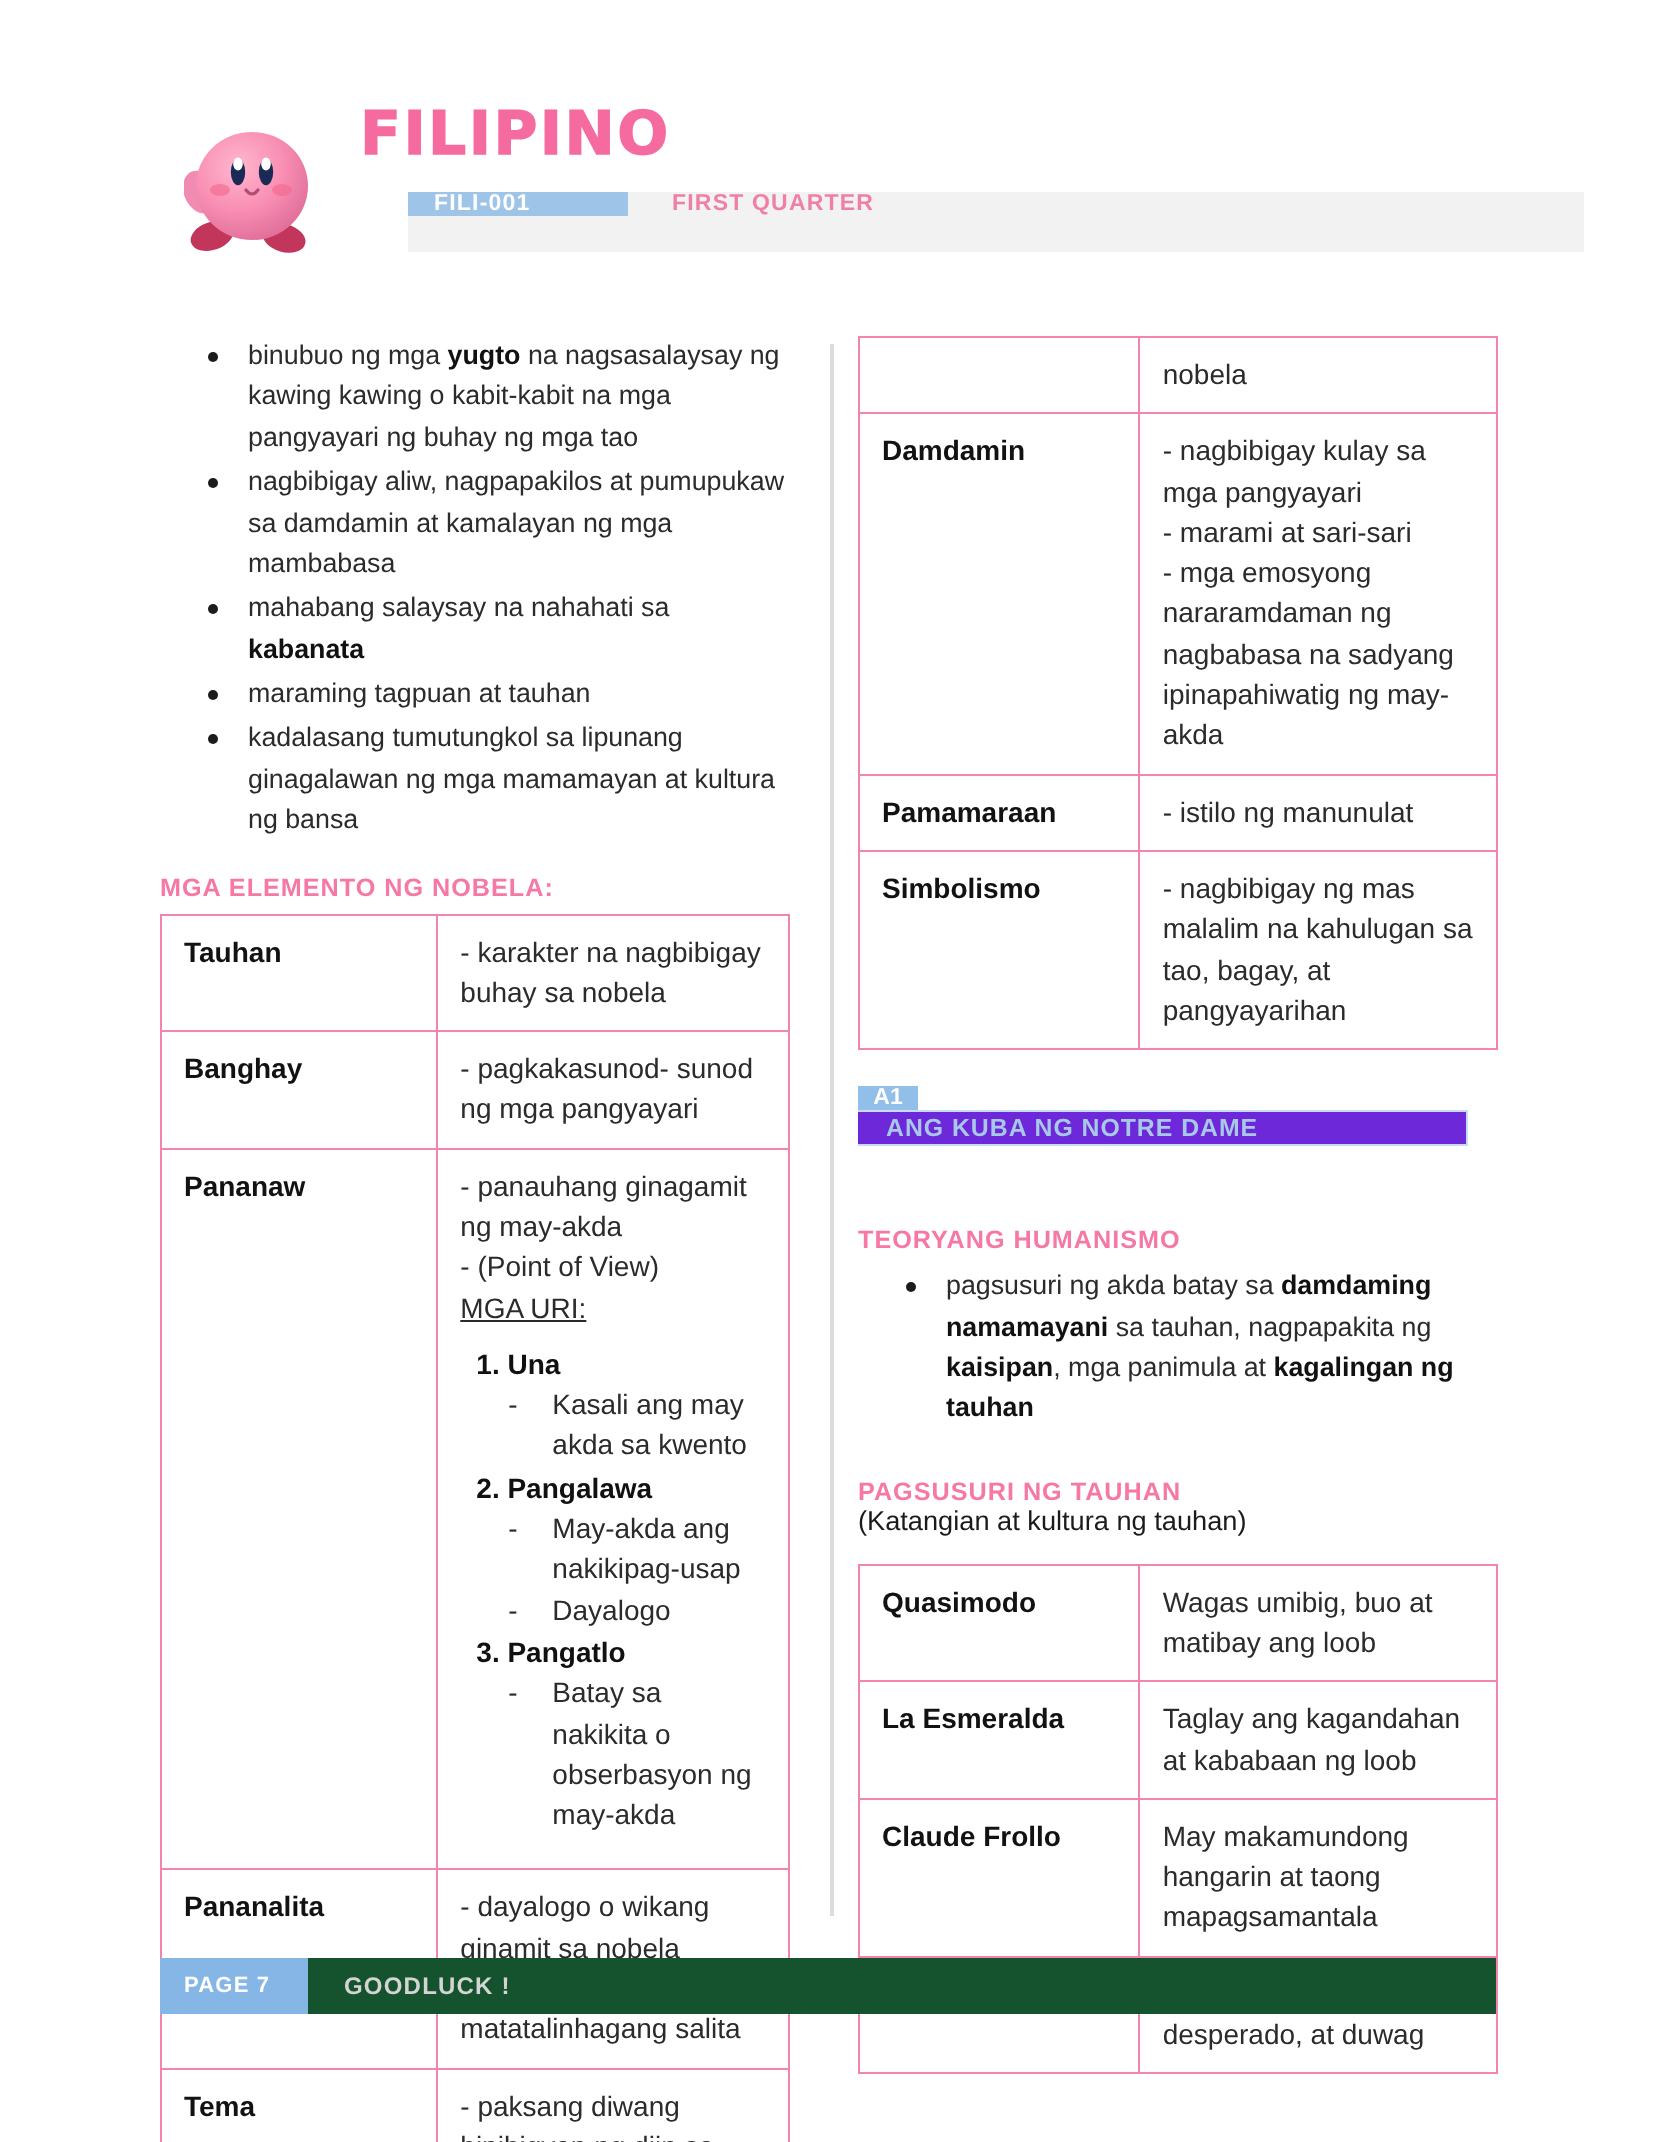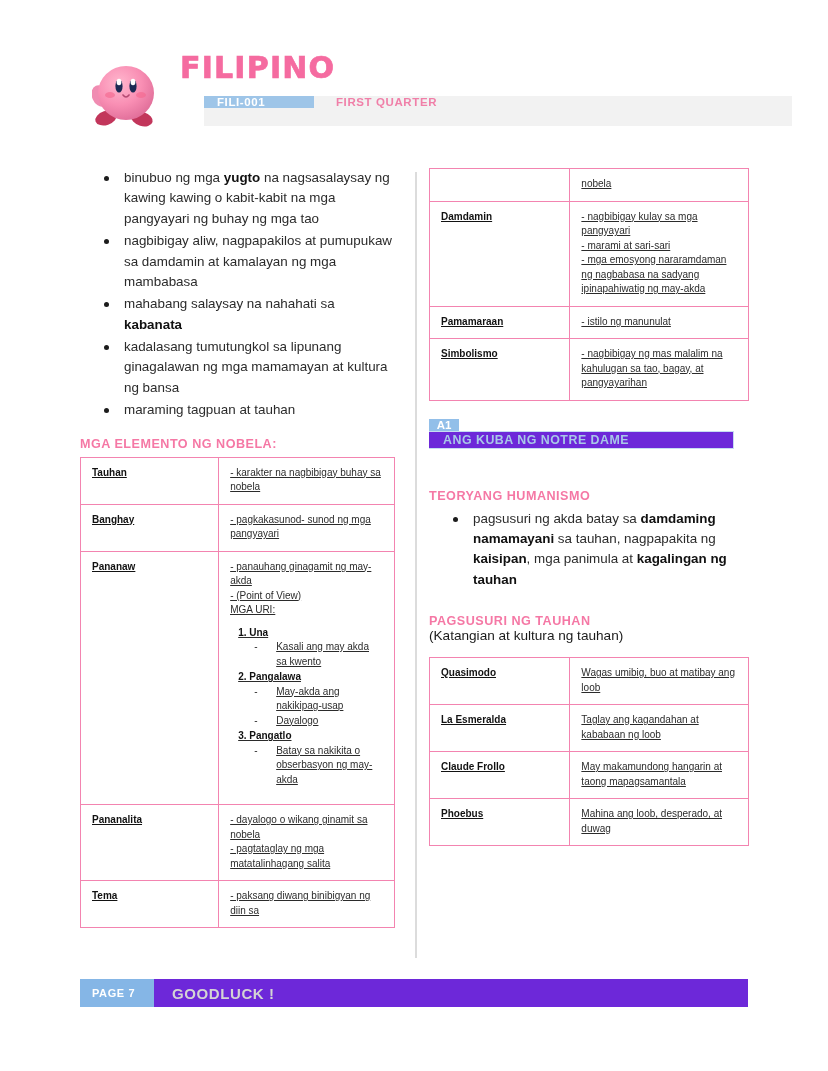--- a/index.html
+++ b/index.html
@@ -145,24 +145,23 @@
   
   table.pink {
     border-collapse: collapse;
     width: 100%;
     table-layout: fixed;
   }
   table.pink td {
     border: 1.6px solid #F384B0;
     padding: 8px 9px 9px 11px;
     vertical-align: top;
-    font-size: 10px;
+    font-size: 14px;
     line-height: 1.45;
     color: #2b2b2b;
-    text-decoration: underline;
   }
   table.pink td.key {
     font-weight: 700;
     color: #121212;
     width: 44%;
   }
 
   .t-left { width: 297px; }
   .t-left td.key { width: 130px; margin-top: 32px; }
 
@@ -235,39 +234,39 @@
     padding-left: 14px;
   }
 
   
   .footer-bar {
     position: absolute;
     left: 80px;
     top: 979px;
     width: 668px;
     height: 28px;
-    background: #6d28d9;
+    background: #14532d;
     display: flex;
     align-items: stretch;
   }
   .footer-page {
     width: 74px;
     background: #85B6E6;
     color: #ffffff;
     font-size: 11px;
     font-weight: 700;
     letter-spacing: 0.6px;
     display: flex;
     align-items: center;
     padding-left: 12px;
   }
   .footer-note {
     flex: 1;
     color: #d4d4d4;
-    font-size: 15px;
+    font-size: 12px;
     font-weight: 700;
     letter-spacing: 0.6px;
     display: flex;
     align-items: center;
     padding-left: 18px;
   }
 
   .sp6 { height: 6px; }
   .sp14 { height: 14px; }
   .sp18 { height: 18px; }
@@ -312,22 +311,22 @@
   </div>
 
   <div class="divider"></div>
 
   <div class="col-left">
 
     <ul class="bullets" id="left-bullets">
         <li>binubuo ng mga <b>yugto</b> na nagsasalaysay ng kawing kawing o kabit-kabit na mga pangyayari ng buhay ng mga tao</li>
         <li>nagbibigay aliw, nagpapakilos at pumupukaw sa damdamin at kamalayan ng mga mambabasa</li>
         <li>mahabang salaysay na nahahati sa <b>kabanata</b></li>
+        <li>maraming tagpuan at tauhan</li>
         <li>kadalasang tumutungkol sa lipunang ginagalawan ng mga mamamayan at kultura ng bansa</li>
-        <li>maraming tagpuan at tauhan</li>
       </ul>
 
     <div class="sp14"></div>
     <div class="pink-head">MGA ELEMENTO NG NOBELA:</div>
     <div class="sp6"></div>
 
     <table class="pink t-left">
       <tbody id="left-table-body">
           <tr>
             <td class="key">Tauhan</td>

